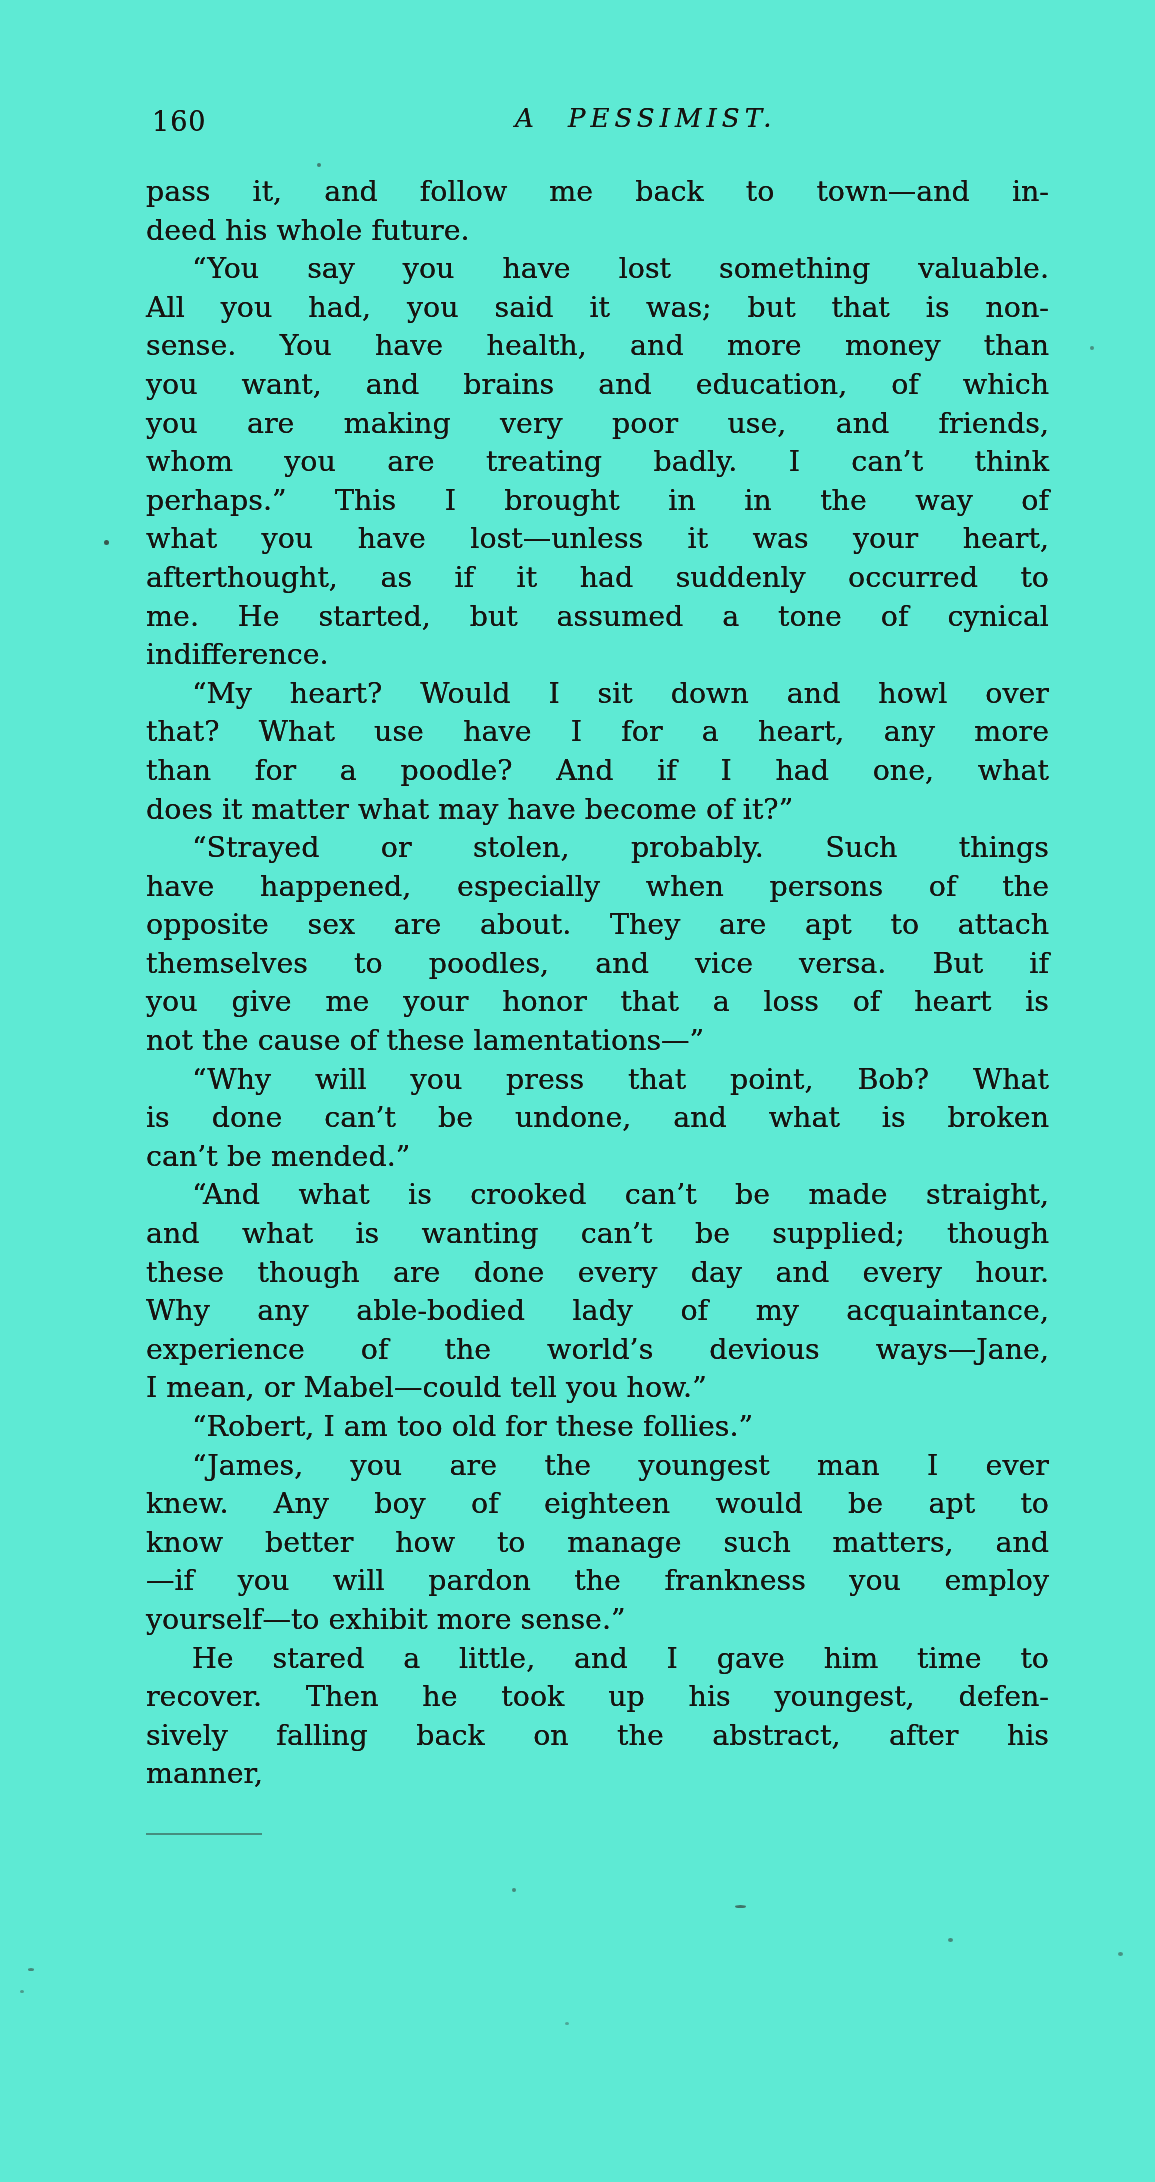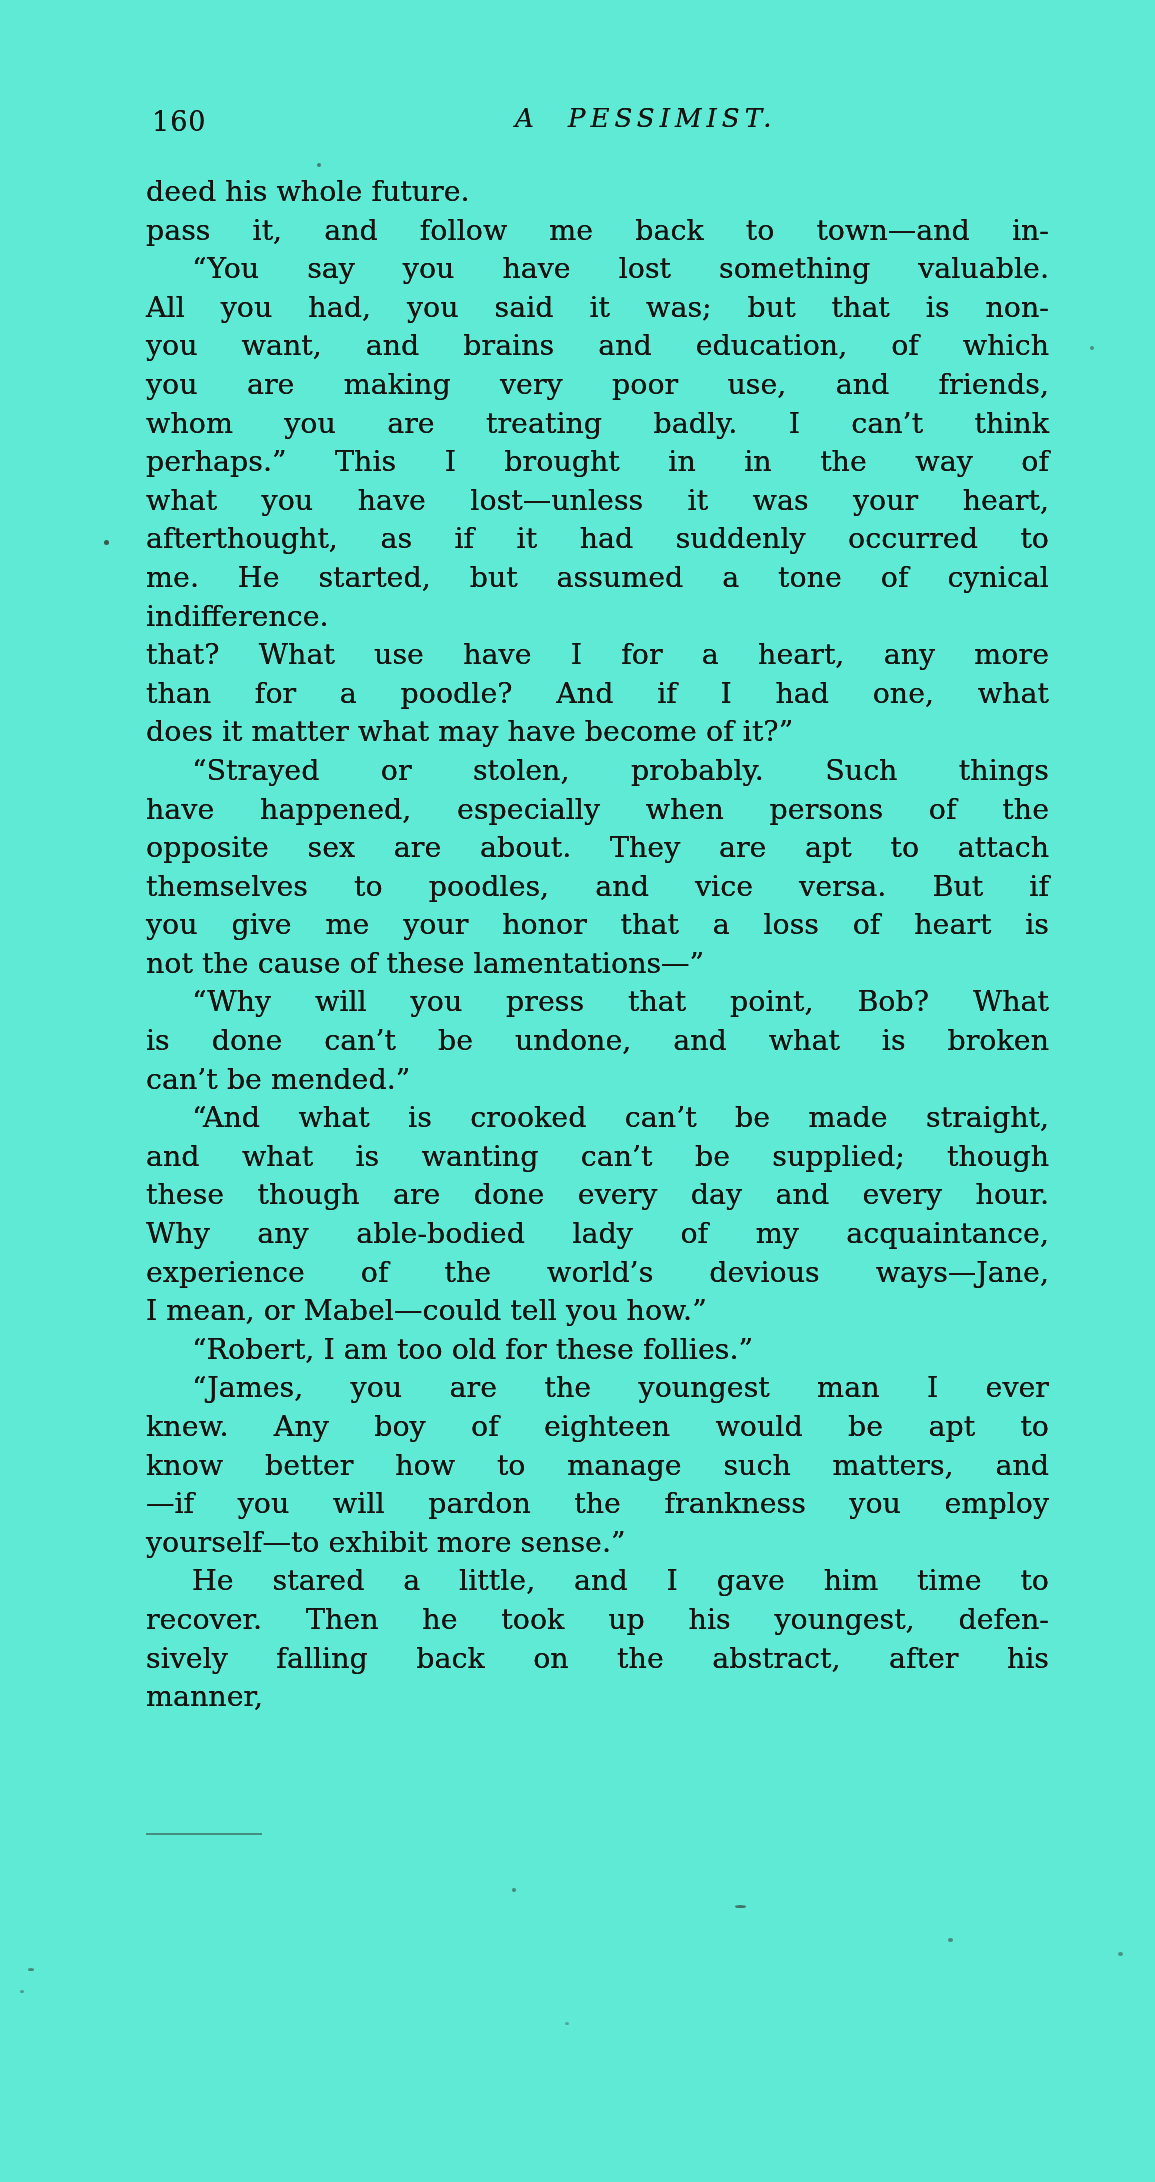--- a/index.html
+++ b/index.html
@@ -58,32 +58,34 @@
 <body>
 
 <div id="page">
 
   <header>
     <span class="page-number">160</span>
     <span class="running-title">A PESSIMIST.</span>
   </header>
 
   <main id="text-block">
+      <div class="line j">pass it, and follow me back to town—and in-</div>
       <div class="line">deed his whole future.</div>
-      <div class="line j">pass it, and follow me back to town—and in-</div>
       <div class="line j ind">“You say you have lost something valuable.</div>
       <div class="line j">All you had, you said it was; but that is non-</div>
+      <div class="line j">sense.  You have health, and more money than</div>
       <div class="line j">you want, and brains and education, of which</div>
       <div class="line j">you are making very poor use, and friends,</div>
       <div class="line j">whom you are treating badly.  I can’t think</div>
       <div class="line j">perhaps.”  This I brought in in the way of</div>
       <div class="line j">what you have lost—unless it was your heart,</div>
       <div class="line j">afterthought, as if it had suddenly occurred to</div>
       <div class="line j">me.  He started, but assumed a tone of cynical</div>
       <div class="line">indifference.</div>
+      <div class="line j ind">“My heart?  Would I sit down and howl over</div>
       <div class="line j">that?  What use have I for a heart, any more</div>
       <div class="line j">than for a poodle?  And if I had one, what</div>
       <div class="line">does it matter what may have become of it?”</div>
       <div class="line j ind">“Strayed or stolen, probably.  Such things</div>
       <div class="line j">have happened, especially when persons of the</div>
       <div class="line j">opposite sex are about.  They are apt to attach</div>
       <div class="line j">themselves to poodles, and vice versa.  But if</div>
       <div class="line j">you give me your honor that a loss of heart is</div>
       <div class="line">not the cause of these lamentations—”</div>
       <div class="line j ind">“Why will you press that point, Bob?  What</div>

